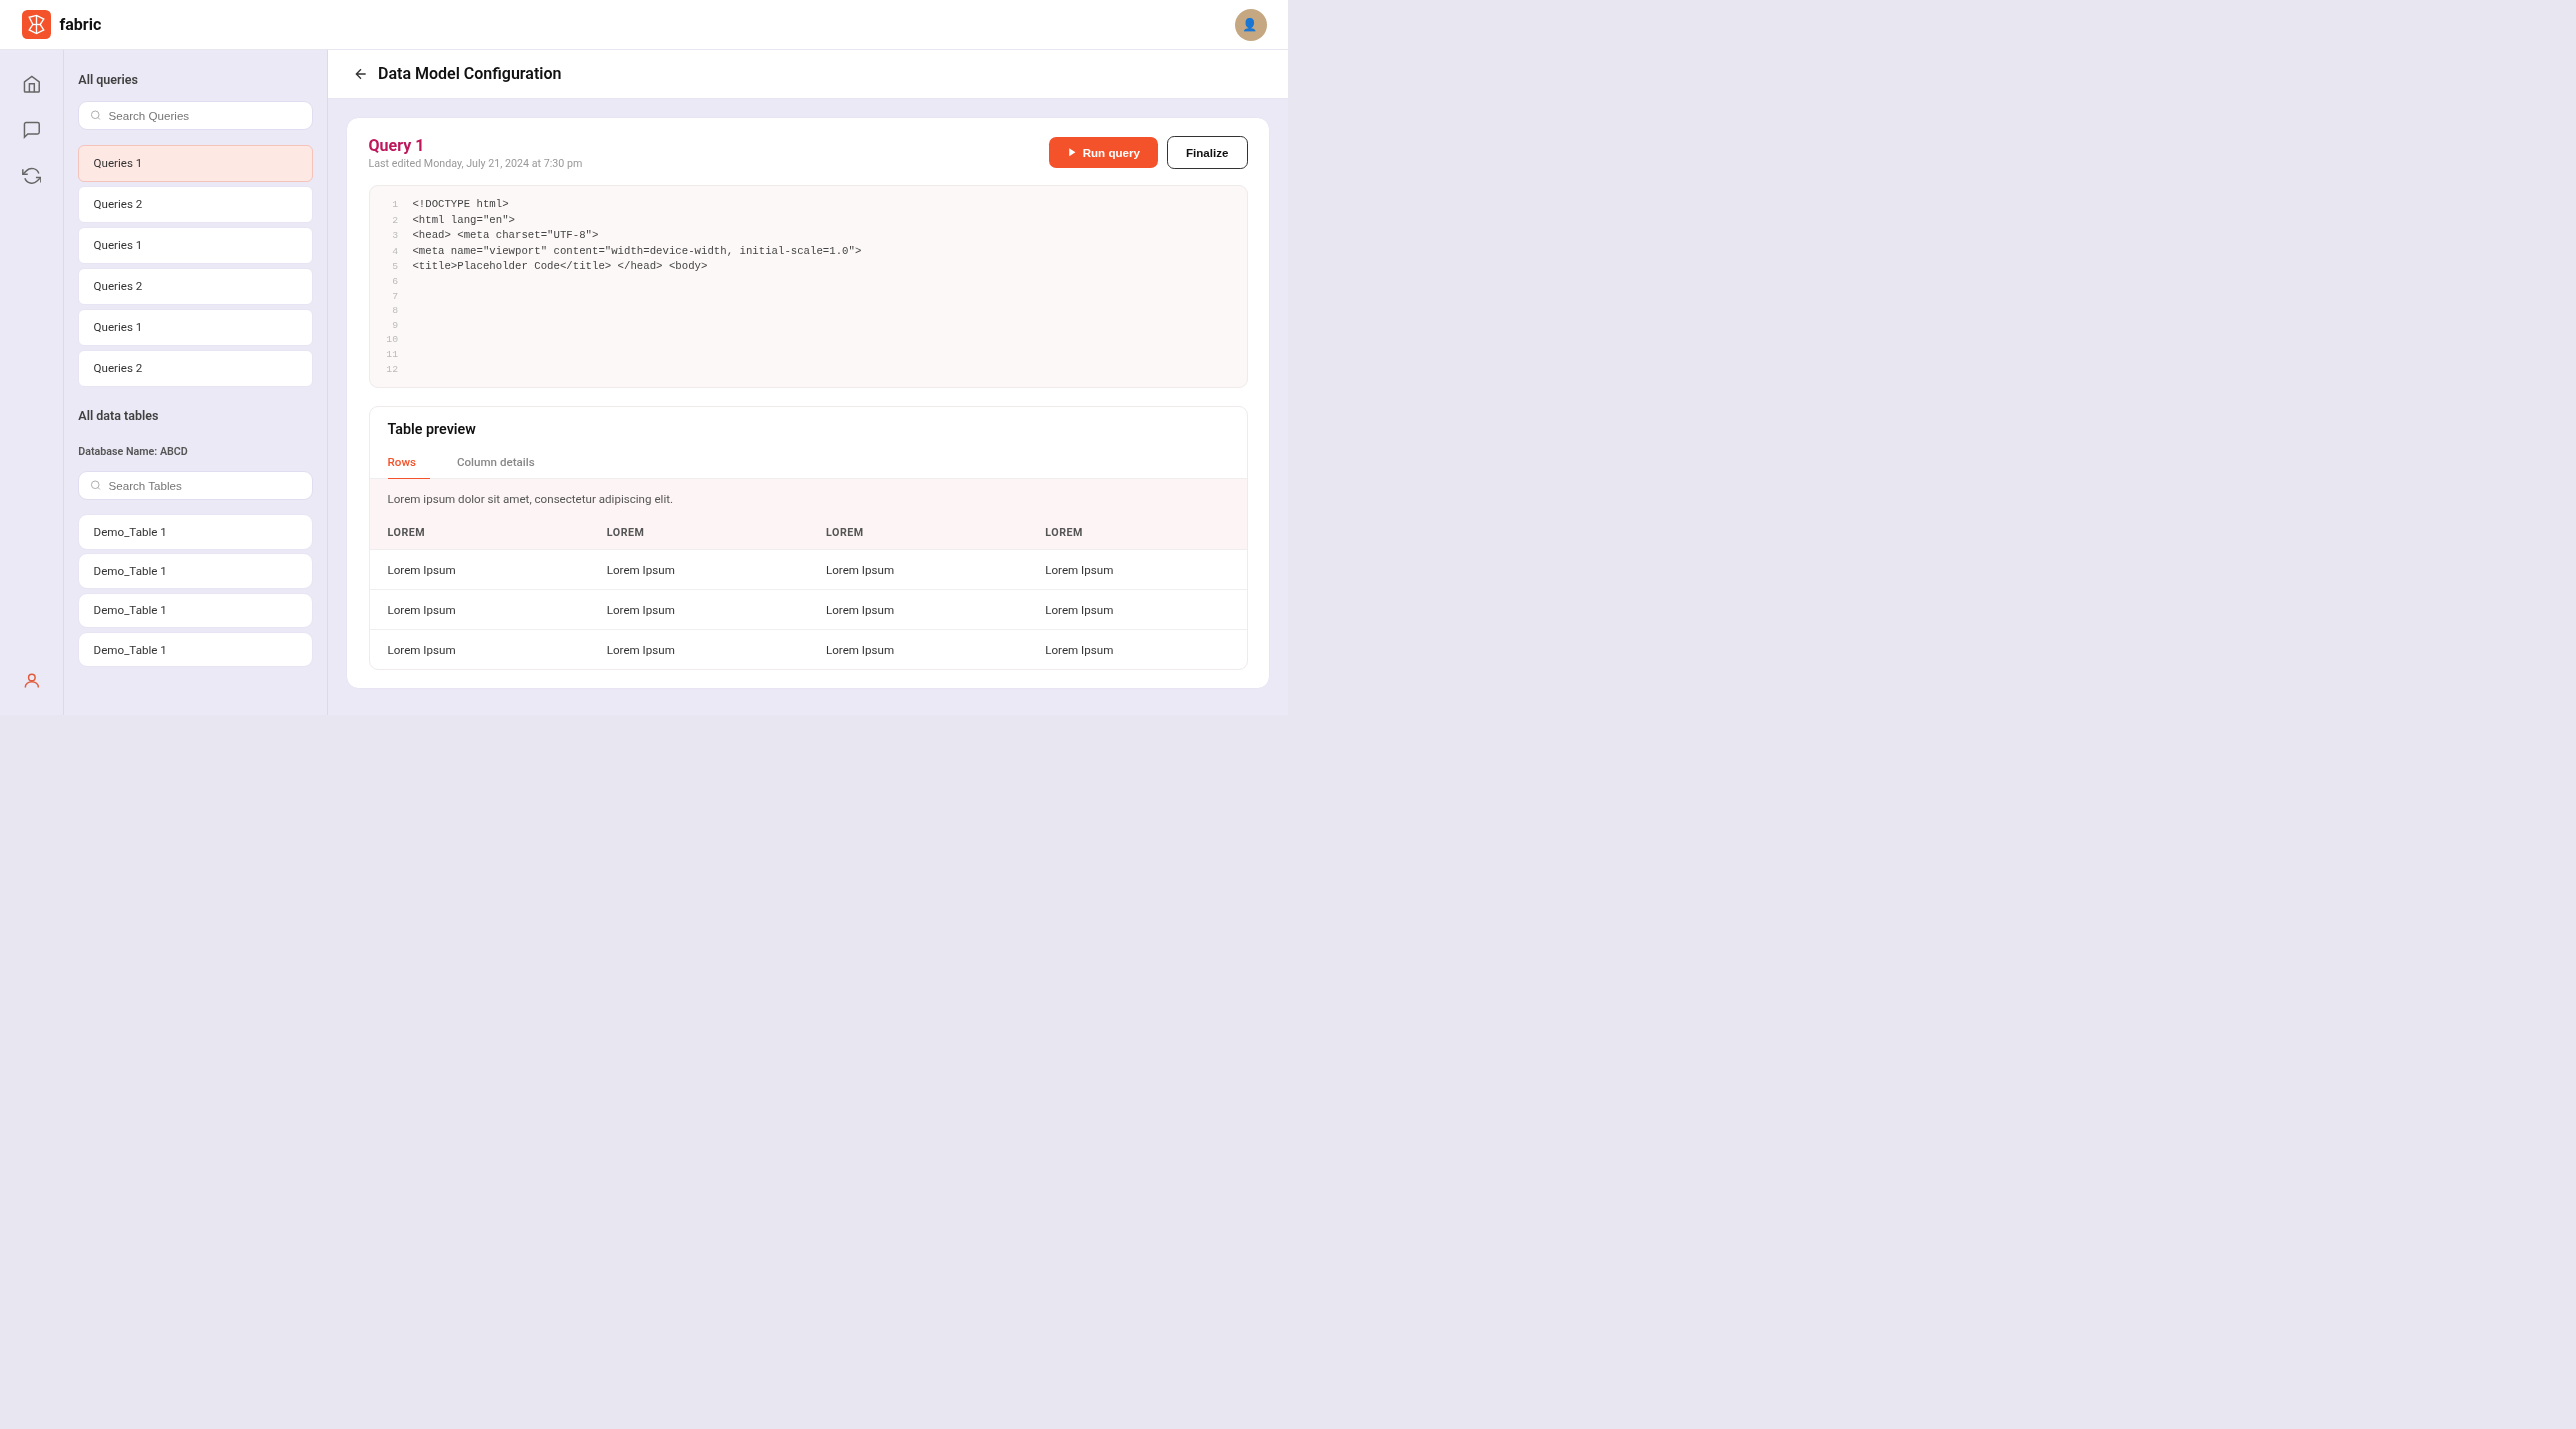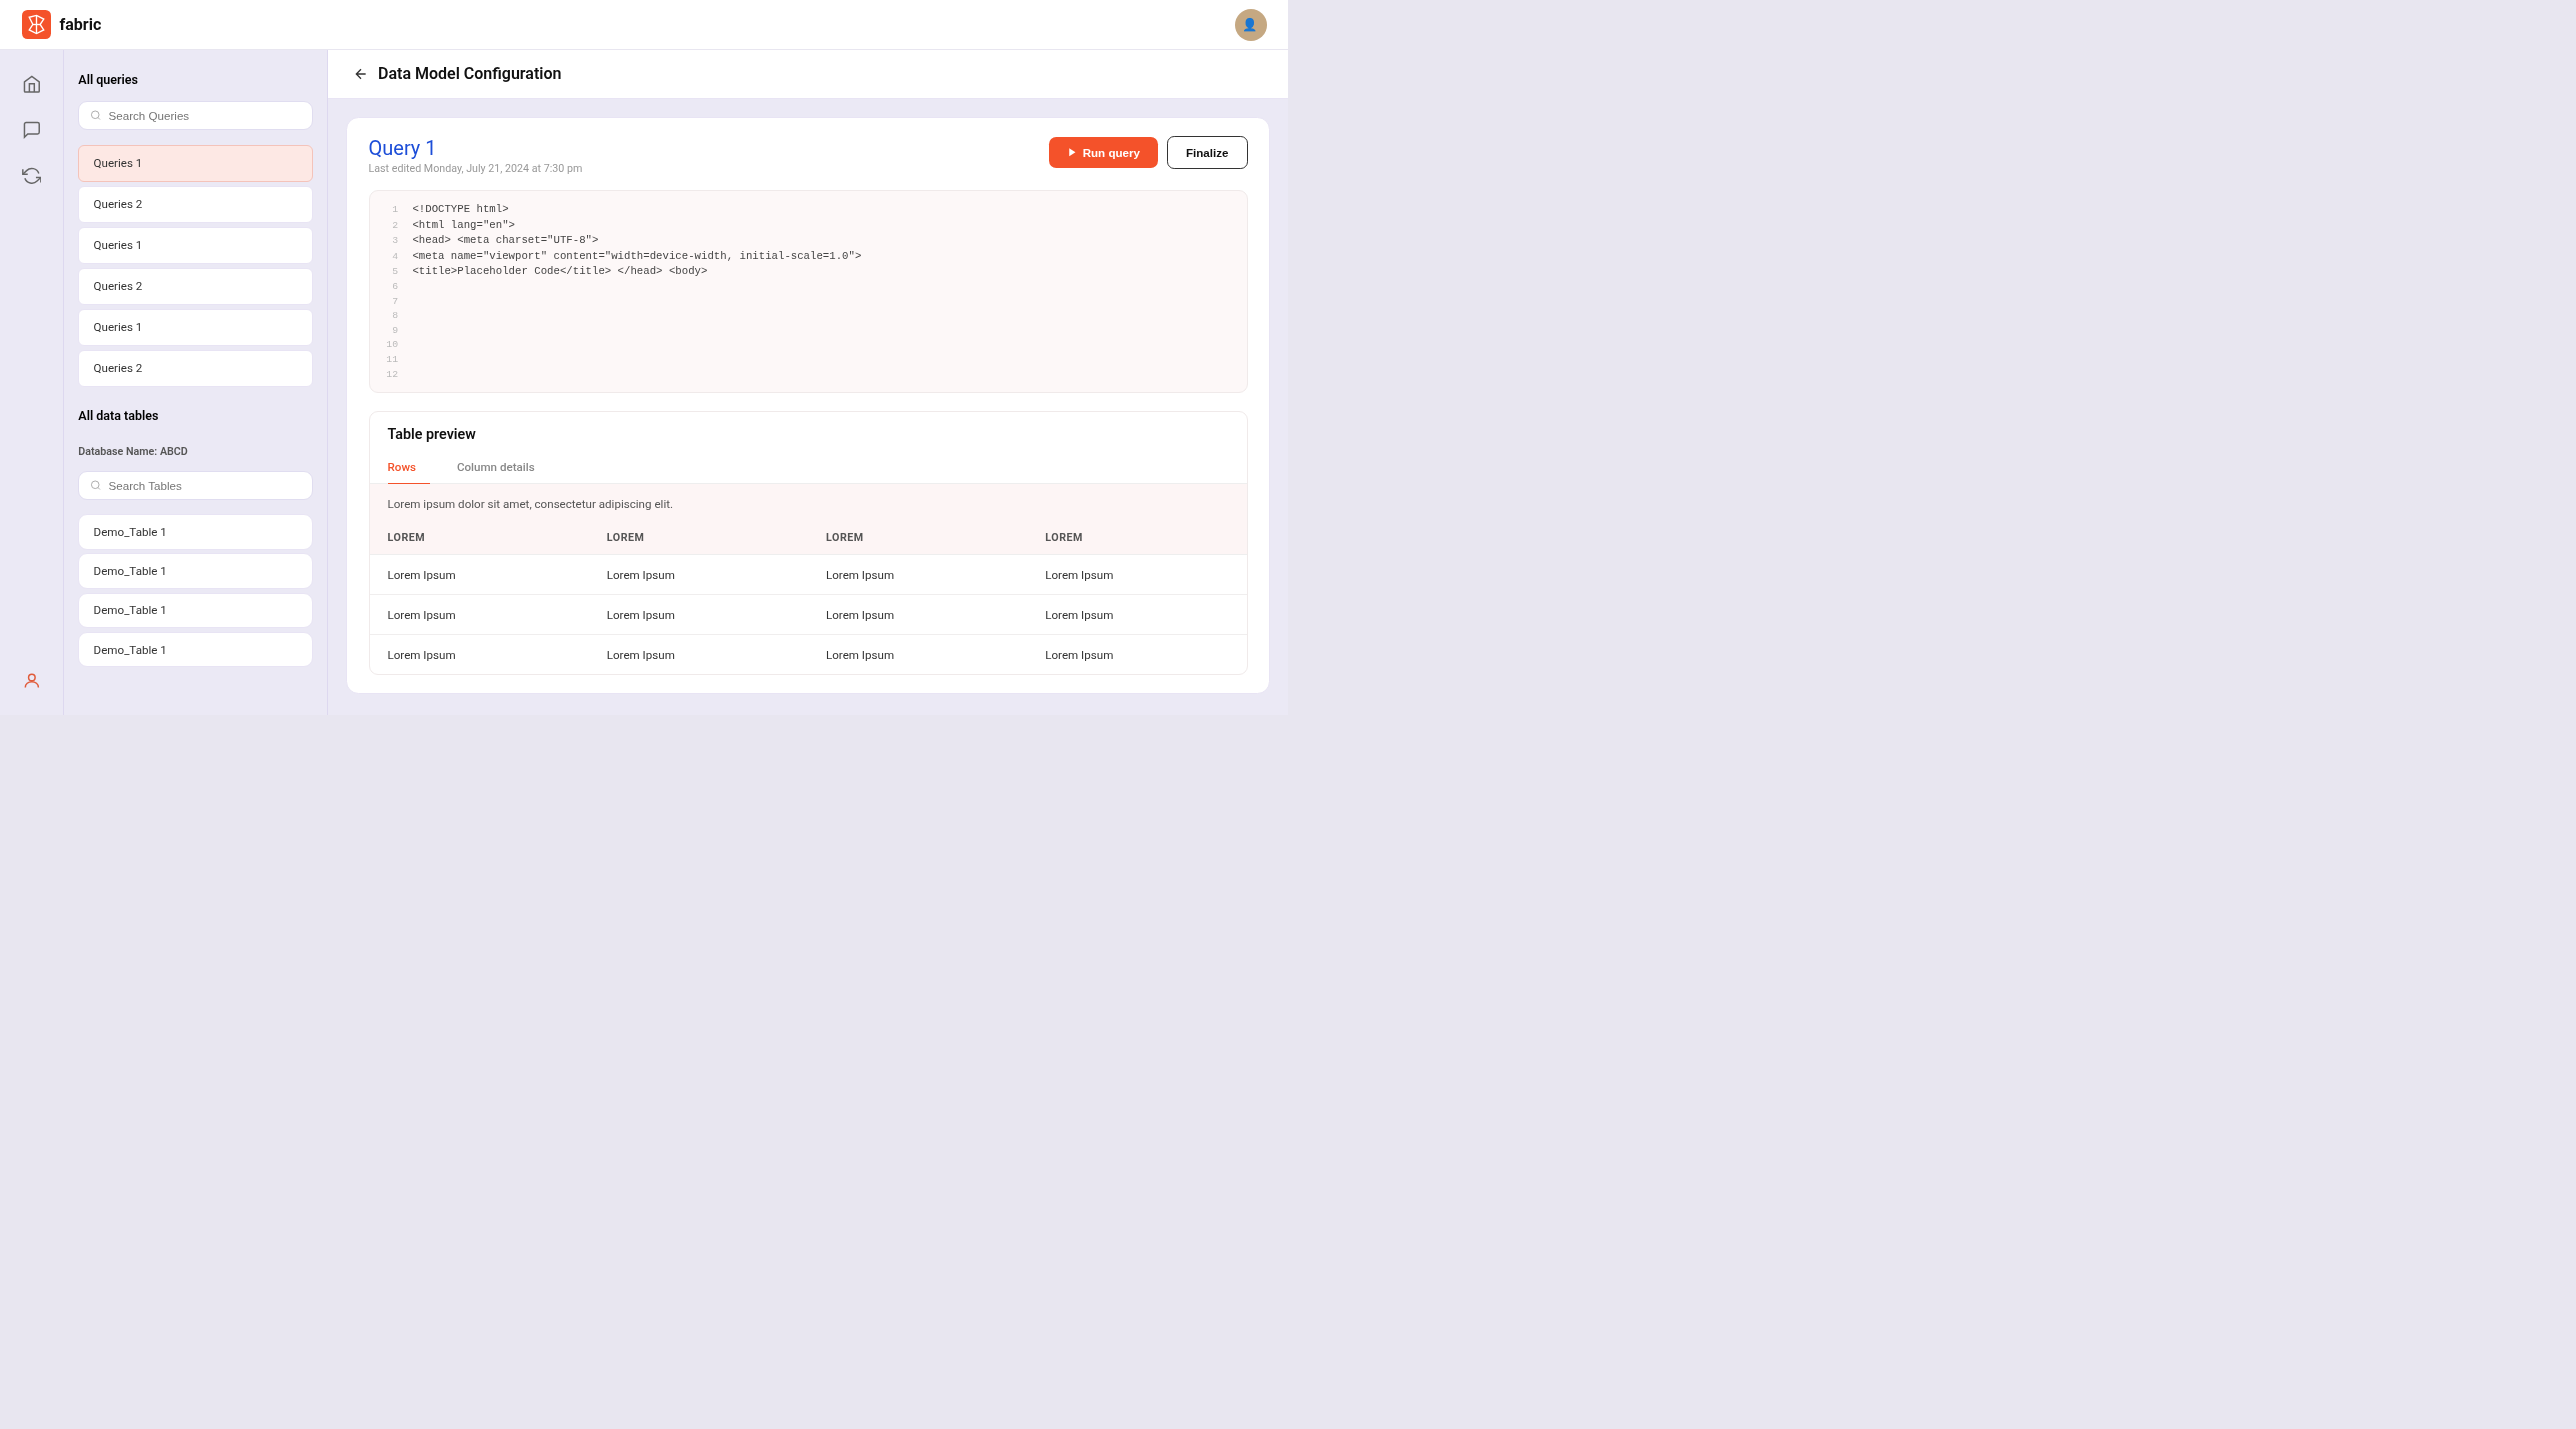--- a/index.html
+++ b/index.html
@@ -92,21 +92,21 @@
       overflow-y: auto;
       padding: 18px 14.3px;
       gap: 7.2px;
       flex-shrink: 0;
       border-right: 0.9px solid #ddd8ef;
     }
 
     .section-title {
       font-size: 12.5px;
       font-weight: 600;
-      color: #000000;
+      color: #404040;
       margin-bottom: 7.2px;
       margin-top: 3.6px;
     }
 
     .search-box {
       display: flex;
       background: #fff;
       border: 0.9px solid #e0ddf0;
       border-radius: 9px;
       padding: 7.2px 10.7px;
@@ -203,23 +203,23 @@
     }
 
     .query-panel-header {
       display: flex;
       justify-content: space-between;
       align-items: flex-start;
       margin-bottom: 14.3px;
     }
 
     .query-name {
-      font-size: 20px;
-      font-weight: 400;
-      color: #1d4ed8;
+      font-size: 16px;
+      font-weight: 700;
+      color: #be185d;
     }
     .query-edited {
       font-size: 10.7px;
       color: #999;
       margin-top: 2.7px;
     }
 
     .query-actions {
       display: flex;
       gap: 9px;

